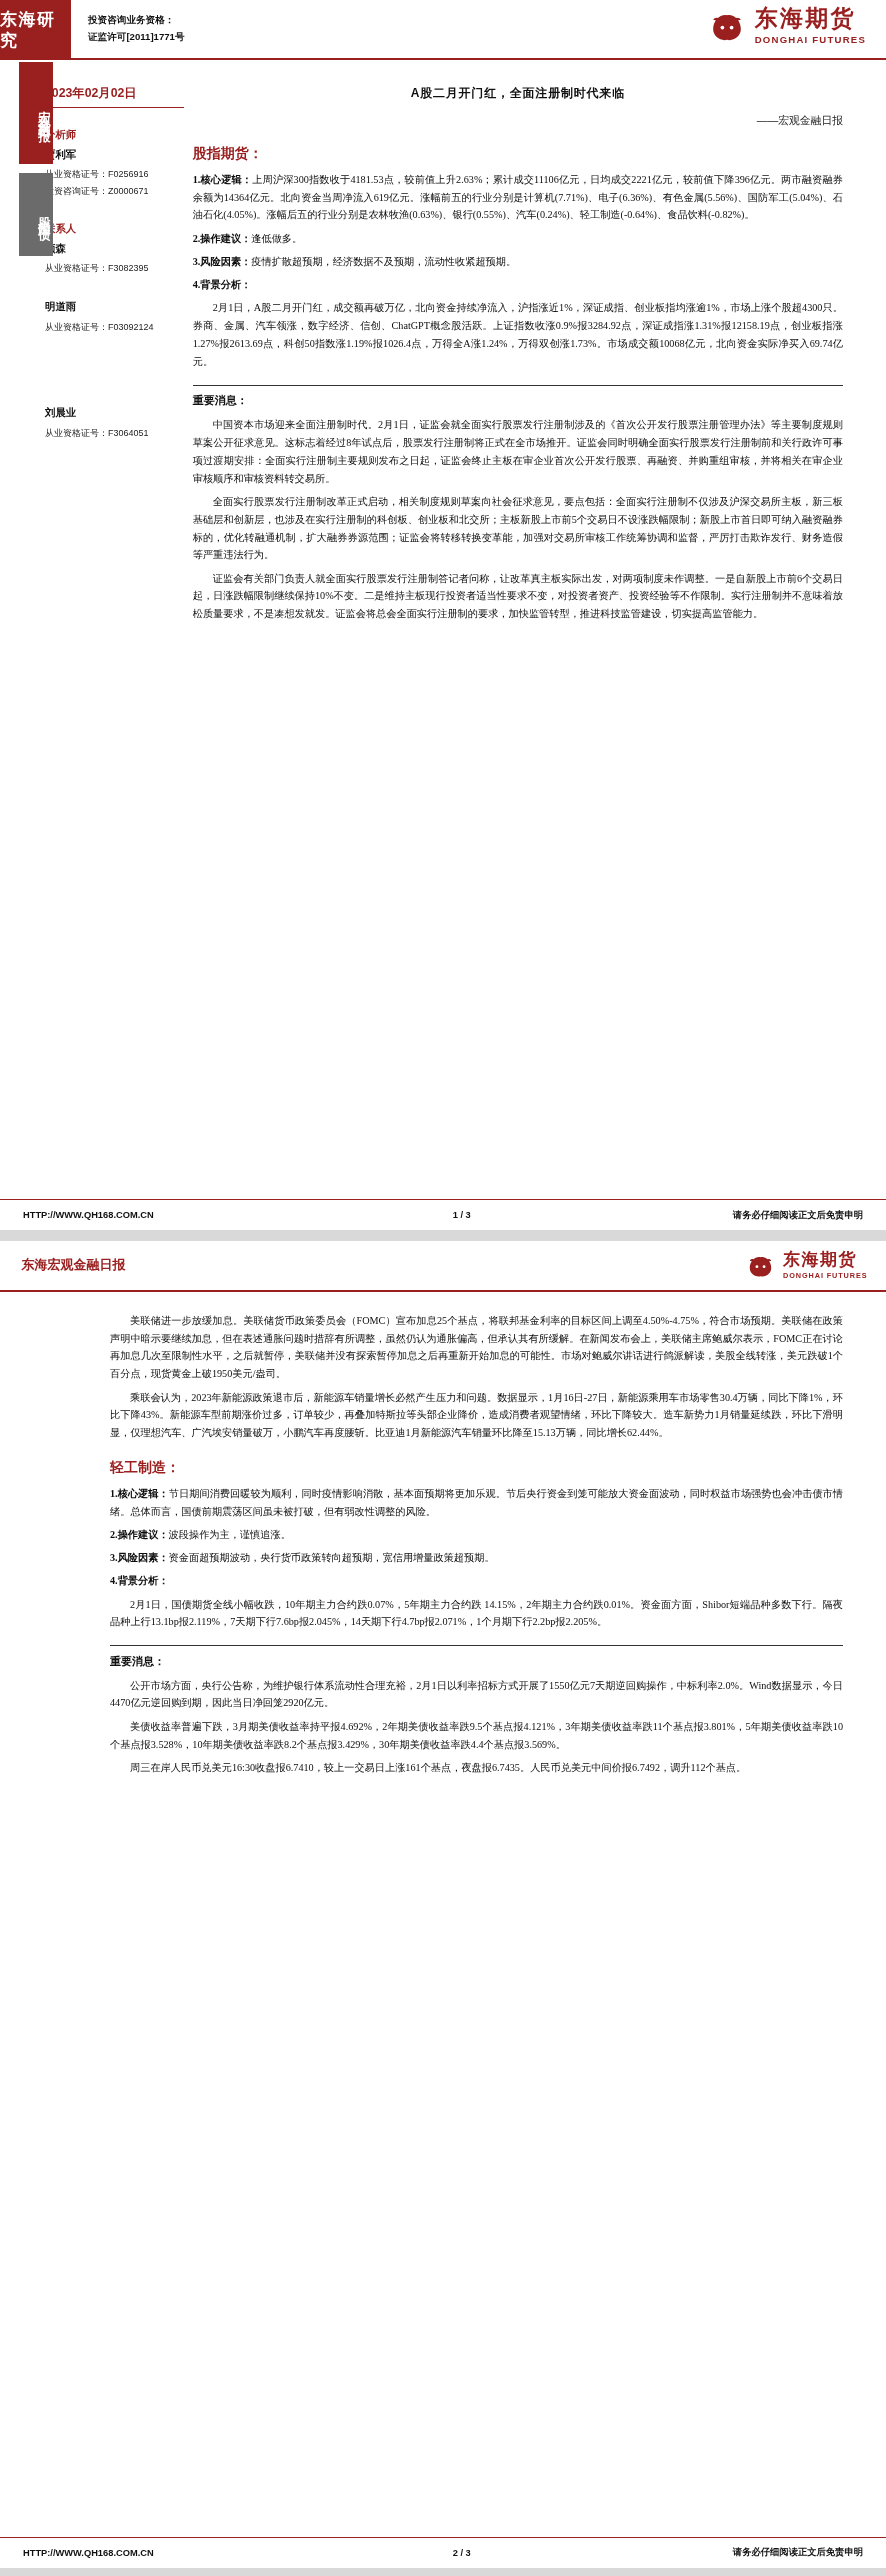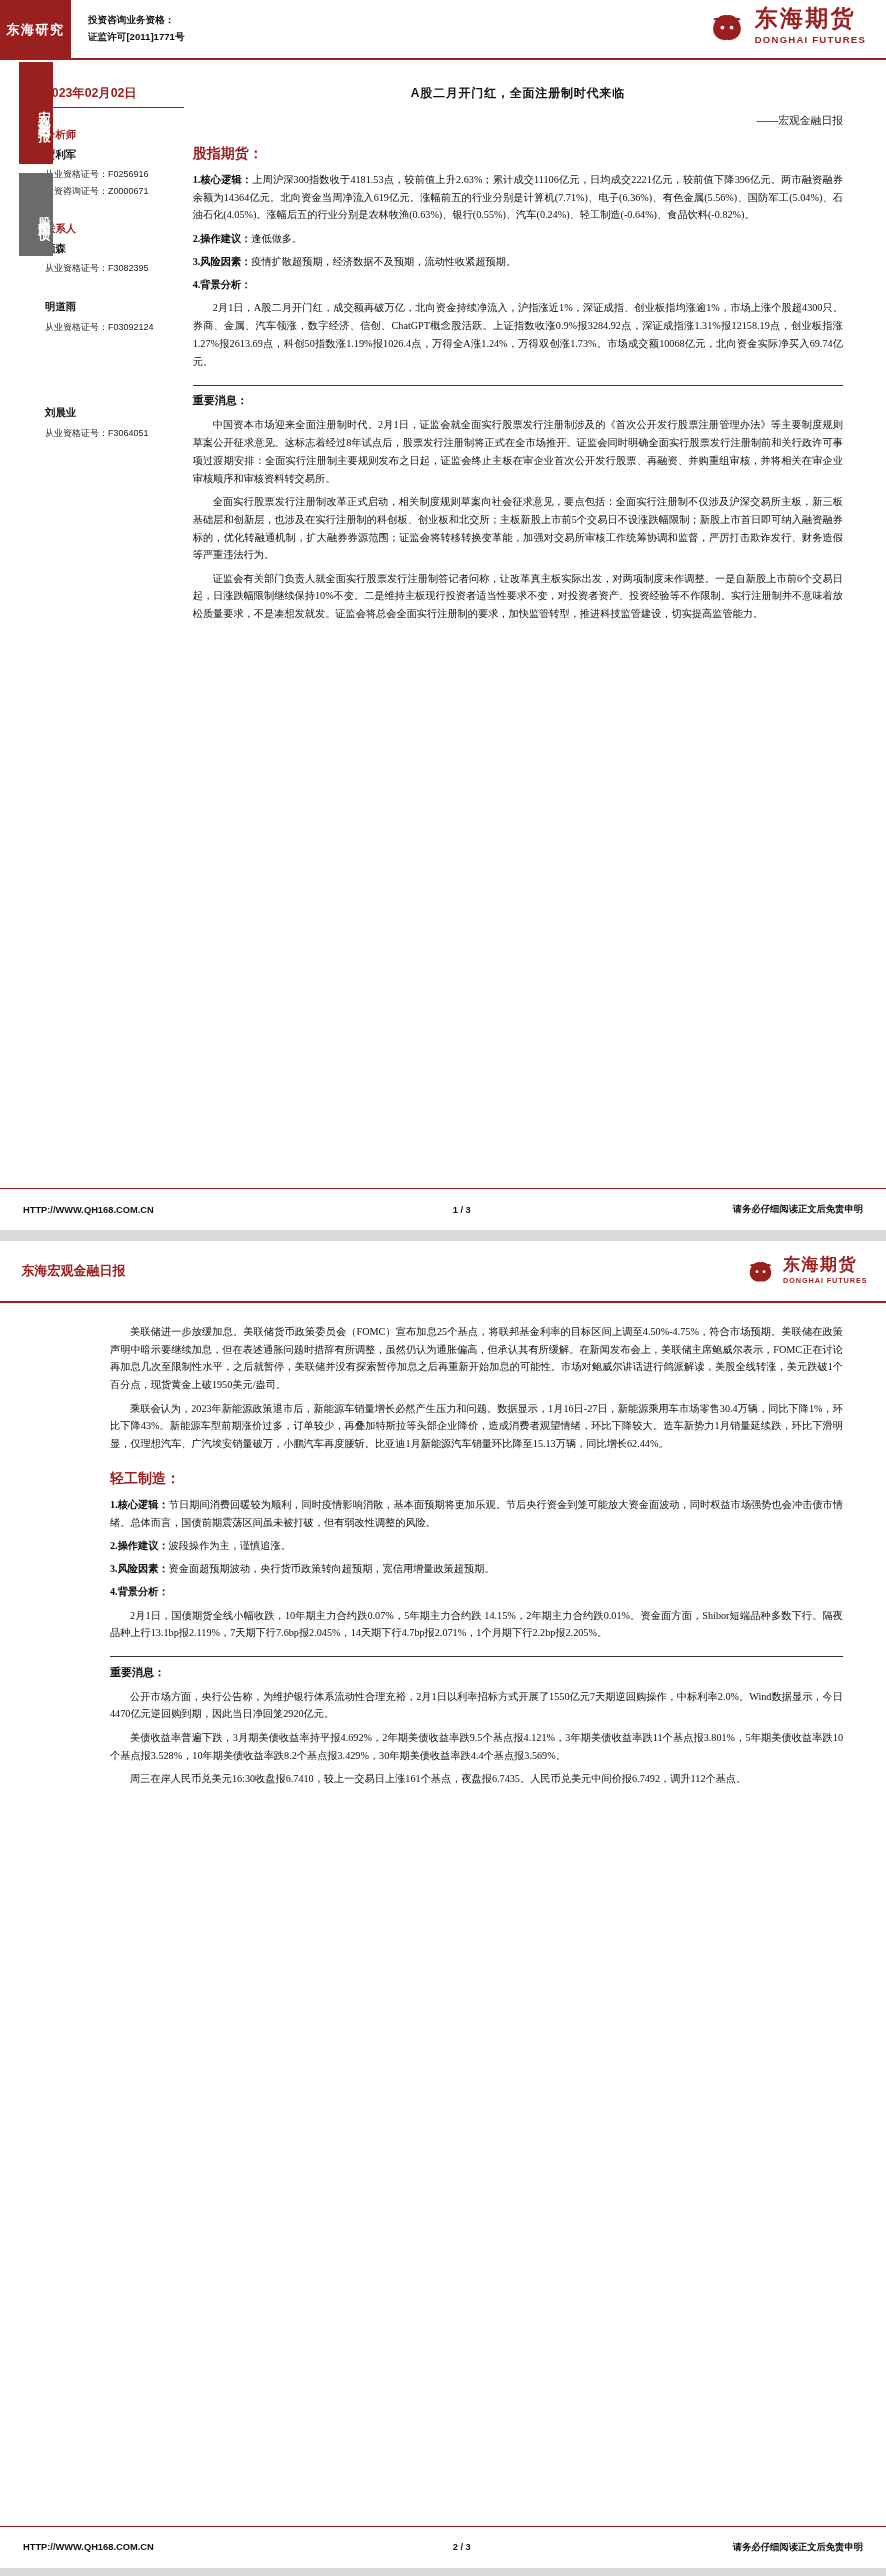--- a/index.html
+++ b/index.html
@@ -32,21 +32,21 @@
     width: 71px;
     height: 60px;
     background: #9a2020;
     color: #fff;
     display: flex;
     flex-direction: column;
     align-items: center;
     justify-content: center;
     font-family: "Liberation Sans", sans-serif;
     font-weight: bold;
-    font-size: 13px;
+    font-size: 17px;
     letter-spacing: 1.5px;
     line-height: 1.25;
   }
   .hdr-qual {
     padding: 12.3px 0 0 17px;
     font-size: 9.6px;
     line-height: 1.7;
     font-family: "Liberation Sans", sans-serif;
     color: #111;
     font-weight: bold;
@@ -195,38 +195,38 @@
     font-weight: bold;
     font-size: 11px;
     color: #111;
     margin: 4.6px 0 7.7px 0;
   }
 
   
   .footer {
     position: absolute;
     left: 0; right: 0; bottom: 0;
-    height: 42px;
+    height: 31px;
     border-top: 1.9px solid #9a2020;
     display: flex;
     align-items: center;
     font-family: "Liberation Sans", sans-serif;
     font-size: 9.3px;
     font-weight: bold;
     color: #111;
     padding: 0 23px;
   }
   .footer .f-left { flex: 0 0 auto; }
   .footer .f-mid { flex: 1 1 auto; text-align: center; margin-left: 37px; }
   .footer .f-right { flex: 0 0 auto; }
 
   
   .hdr2 {
     position: relative;
-    height: 62px;
+    height: 51px;
     border-bottom: 2.3px solid #9a2020;
     display: flex;
     align-items: center;
     padding: 0 18.5px 0 21.6px;
   }
   .hdr2-title {
     font-family: "Liberation Sans", sans-serif;
     font-size: 13px;
     font-weight: bold;
     color: #9a2020;

